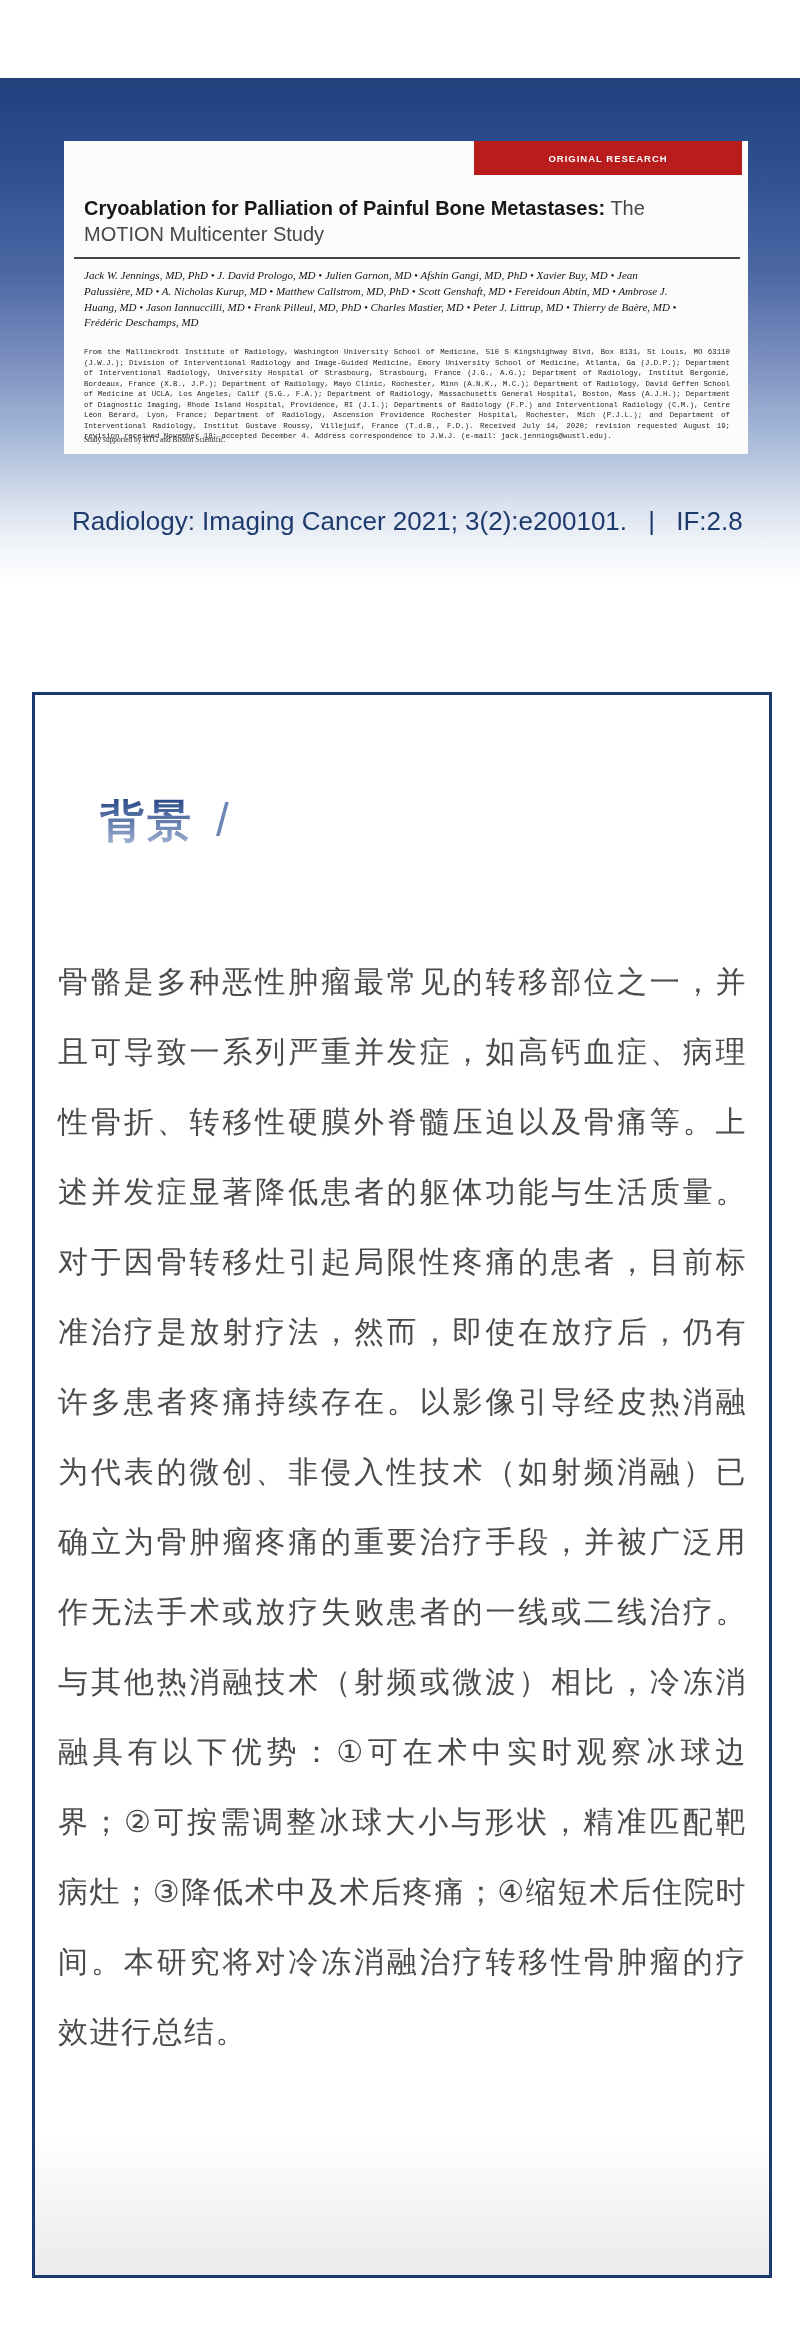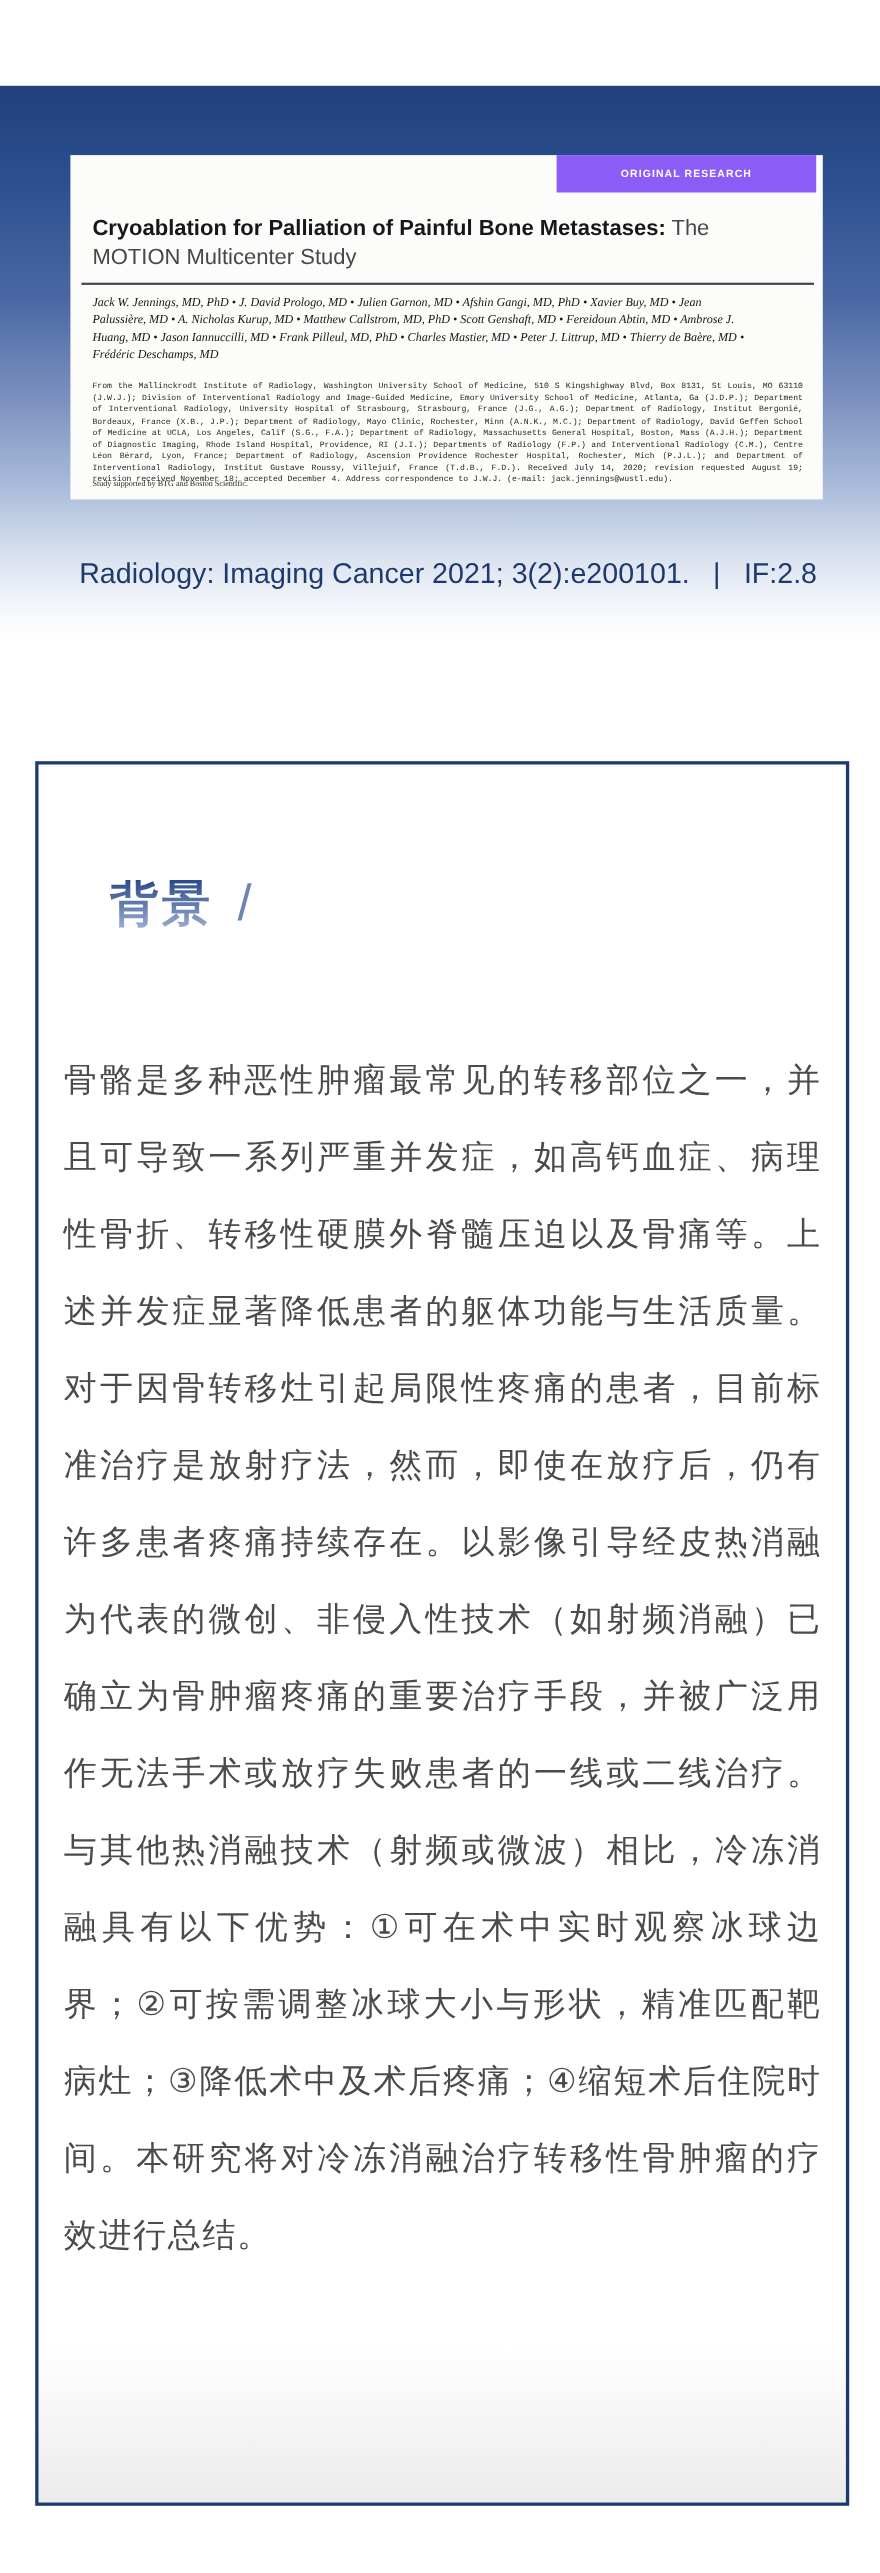--- a/index.html
+++ b/index.html
@@ -25,22 +25,22 @@
   }
   .masthead { position:absolute; left:20px; top:8px; white-space:nowrap; }
   .masthead-serif {
     font-family:"Liberation Serif","DejaVu Serif",serif;
     font-weight:bold; font-size:27px; color:#35689d;
   }
   .masthead-light {
     font-weight:300; font-size:26px; color:#7fb0d4; letter-spacing:0.5px;
   }
   .paper-badge {
-    position:absolute; right:6px; top:0; width:236px; height:34px;
-    background:#8b5cf6; color:#ffffff; display:flex; align-items:center;
+    position:absolute; right:6px; top:0; width:268px; height:34px;
+    background:#b91c1c; color:#ffffff; display:flex; align-items:center;
     justify-content:center; font-size:9.5px; font-weight:bold; letter-spacing:1px;text-align:right;
   }
   .paper-title {
     position:absolute; left:20px; top:54px; width:630px;
     font-size:20px; line-height:1.32; color:#1c1c1c;
   }
   .paper-title .t-bold { font-weight:bold; color:#171717; }
   .paper-title .t-light { font-weight:normal; color:#474747; }
   .paper-rule { position:absolute; left:10px; right:8px; top:116px; height:2px; background:#454545; }
   .paper-authors {

